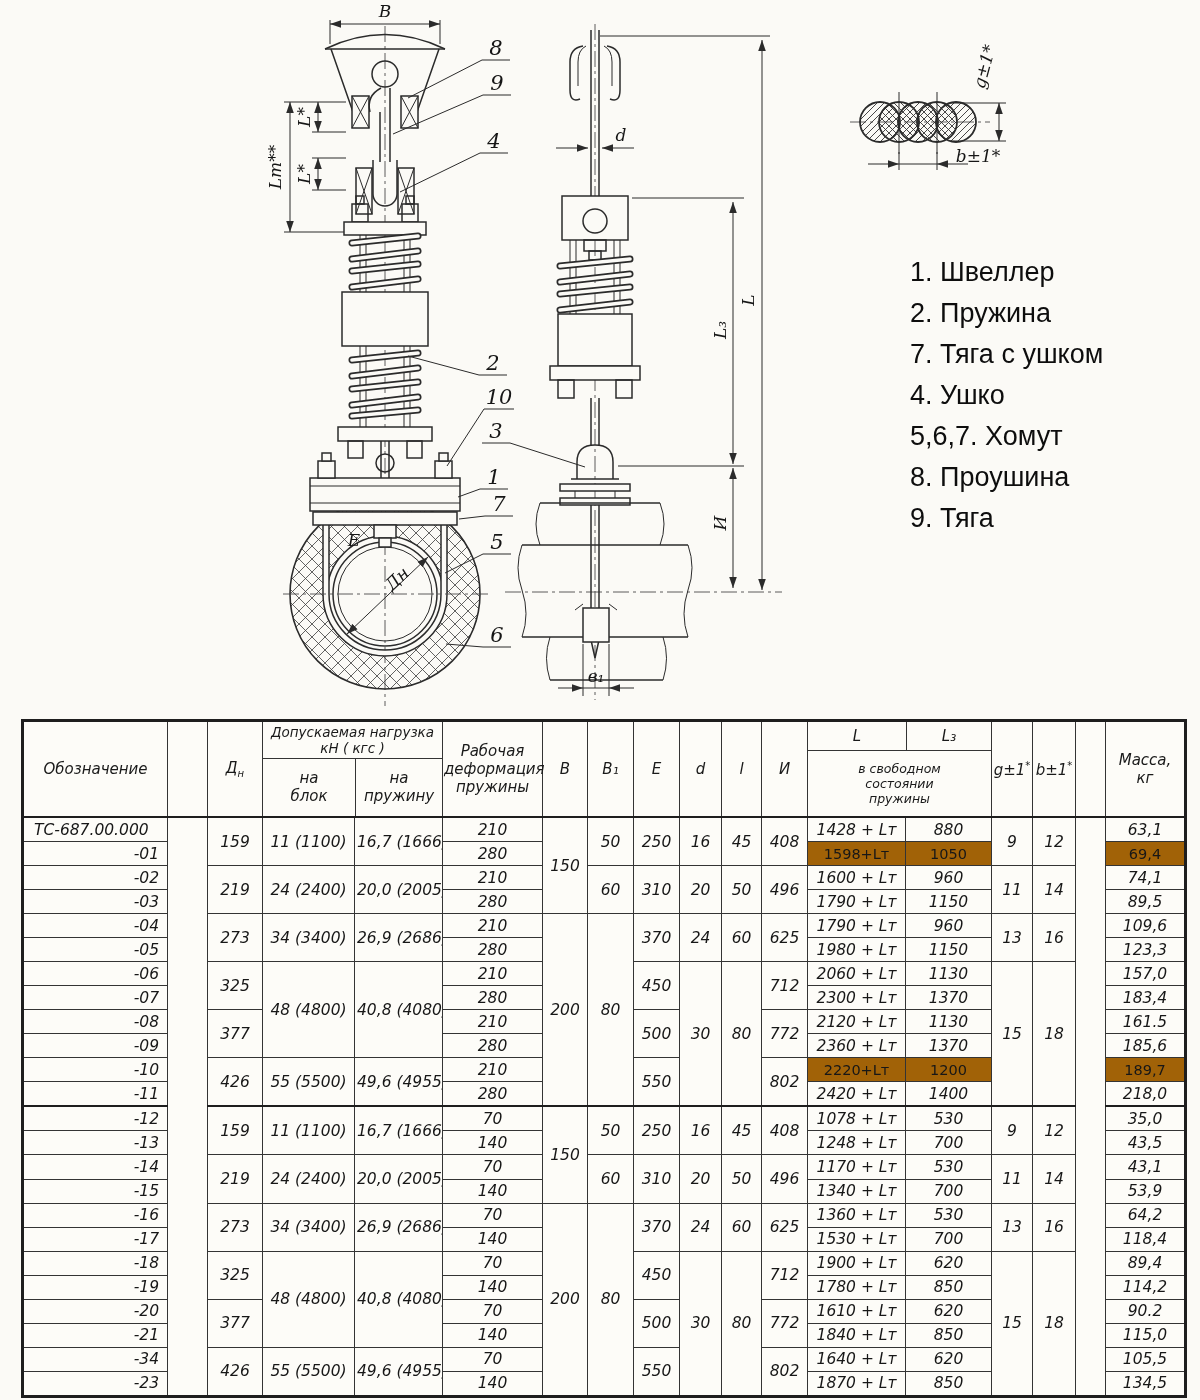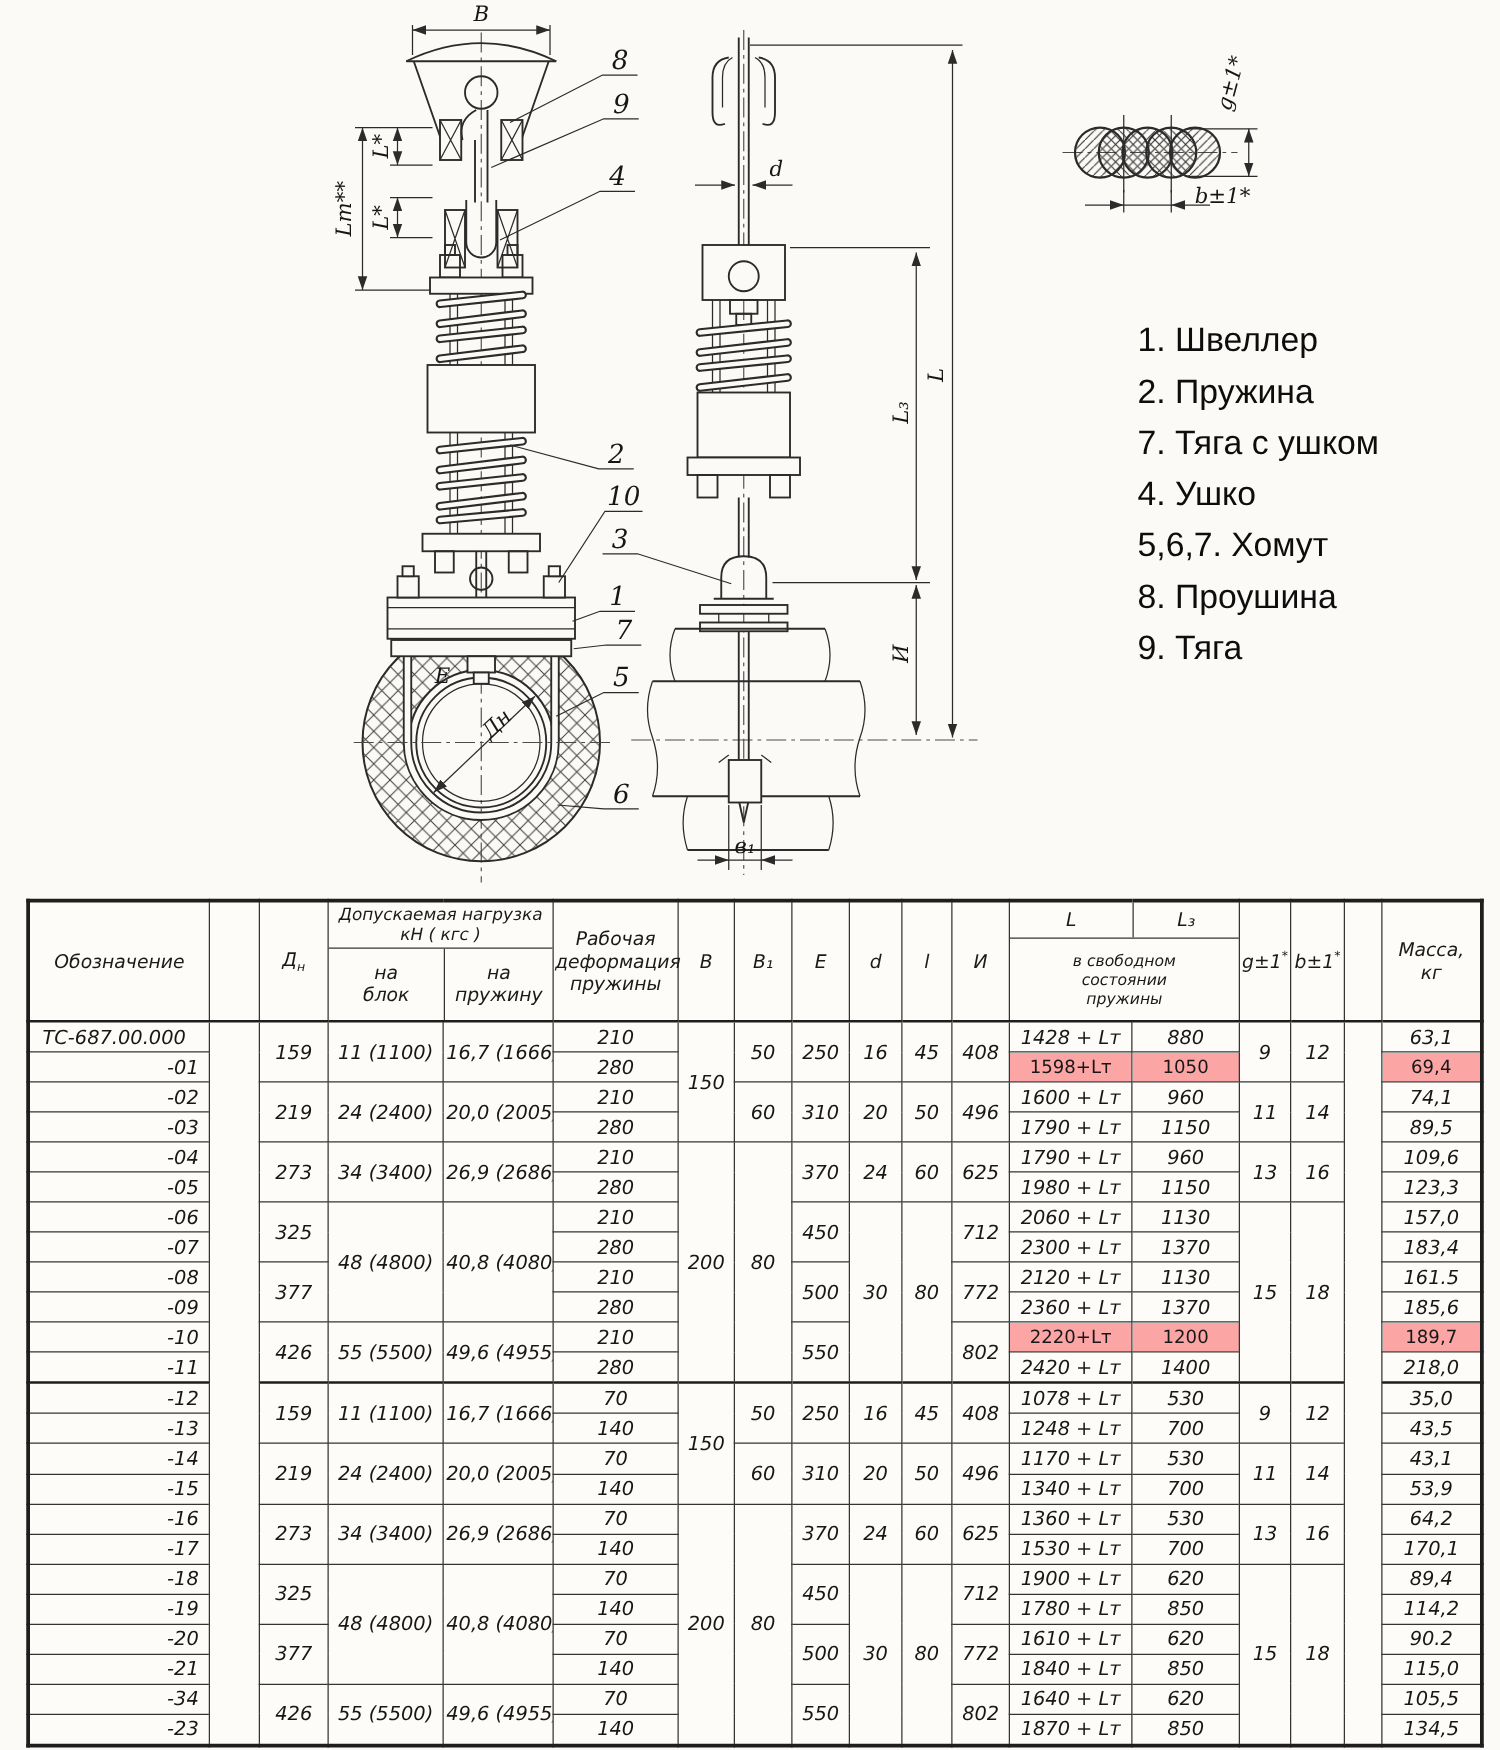--- a/index.html
+++ b/index.html
@@ -31,21 +31,21 @@
   #spec th,#spec td{border:1.3px solid #343434;}
   #spec thead tr{height:95px;}
   #spec thead th{border-bottom:2.6px solid #1e1e1e;
     font:italic 15px "DejaVu Sans",sans-serif;font-weight:normal;
     color:#1a1a1a;text-align:center;vertical-align:middle;padding:0 1px;}
   #spec td{font:italic 15.5px "DejaVu Sans",sans-serif;color:#171717;
     text-align:center;padding:0 2px;height:22px;white-space:nowrap;overflow:hidden;}
   #spec td.col-label{text-align:right;padding-right:8px;}
   #spec td.left{text-align:left;padding-left:10px;}
   #spec td.typed{font-style:normal;font-family:"DejaVu Sans",sans-serif;
-    font-size:14.5px;background:#fca5a5;}
+    font-size:14.5px;background:#a16207;}
   #spec td.gap{background:#fdfcf8;}
   #spec tr.sep td{border-top:2.4px solid #1e1e1e;}
   .pre{white-space:pre-line;line-height:1.18;}
   .p0{padding:0 !important;}
   .grp{display:flex;flex-direction:column;height:100%;font-style:italic;}
   .grp-t{height:36px;border-bottom:1.3px solid #343434;display:flex;
     flex-direction:column;justify-content:center;font-size:13.5px;line-height:1.2;}
   .grp-s{flex:1;display:flex;}
   .grp-s>div{display:flex;align-items:center;justify-content:center;}
   .grp-s1{width:92px;border-right:1.3px solid #343434;}
@@ -523,21 +523,21 @@
         <td rowspan="1" class="col-L3">530</td>
         <td rowspan="2" class="col-g">13</td>
         <td rowspan="2" class="col-b">16</td>
         <td rowspan="1" class="col-mass">64,2</td>
       </tr>
       <tr>
         <td rowspan="1" class="col-label">-17</td>
         <td rowspan="1" class="col-def">140</td>
         <td rowspan="1" class="col-L">1530 + Lт</td>
         <td rowspan="1" class="col-L3">700</td>
-        <td rowspan="1" class="col-mass">170,1</td>
+        <td rowspan="1" class="col-mass">118,4</td>
       </tr>
       <tr>
         <td rowspan="1" class="col-label">-18</td>
         <td rowspan="2" class="col-dn">325</td>
         <td rowspan="4" class="col-block">48 (4800)</td>
         <td rowspan="4" class="col-spring">40,8 (4080)</td>
         <td rowspan="1" class="col-def">70</td>
         <td rowspan="2" class="col-E">450</td>
         <td rowspan="6" class="col-d">30</td>
         <td rowspan="6" class="col-l">80</td>

